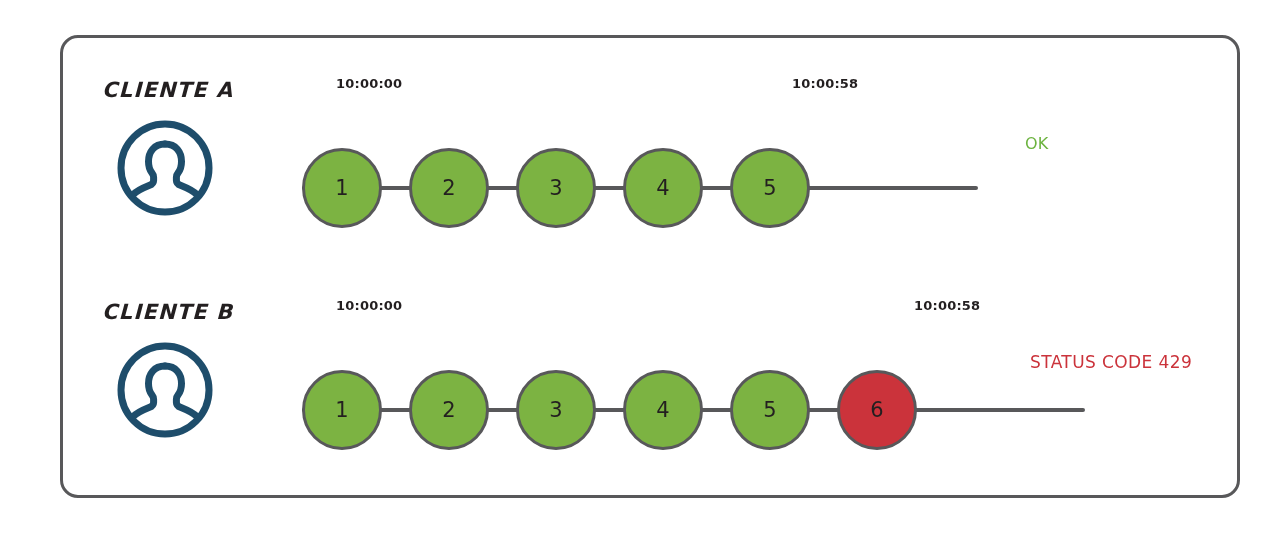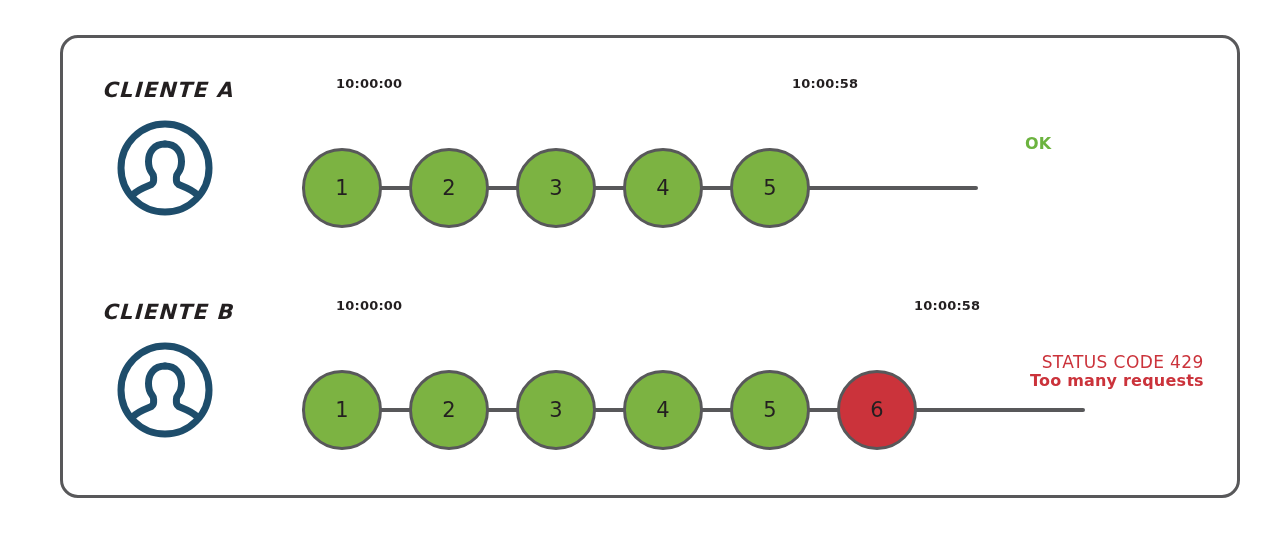--- a/index.html
+++ b/index.html
@@ -128,21 +128,21 @@
     white-space: nowrap;
     line-height: 1.18;
   }
   .status .line1 {
     font-size: 17px;
     font-weight: 400;
     letter-spacing: 0.4px;
   }
   .status .line2 {
     font-size: 16px;
-    font-weight: 700;
+    font-weight: 400;
     letter-spacing: 0.2px;
   }
   .status-ok {
     color: #6cb33f;
     text-align: center;
     left: 1025px;
     top: 75px;
   }
   .status-fail {
     color: #cb333b;
@@ -233,17 +233,16 @@
     <div class="node ok" style="left: 0px;">1</div>
         <div class="node ok" style="left: 107px;">2</div>
         <div class="node ok" style="left: 214px;">3</div>
         <div class="node ok" style="left: 321px;">4</div>
         <div class="node ok" style="left: 428px;">5</div>
         <div class="node fail" style="left: 535px;">6</div>
       </div>
 
     <div class="status status-fail">
       <div class="line1">STATUS CODE 429</div>
-      <div class="line2">Too many requests</div>
     </div>
   </div>
 
 </div>
 
 </body></html>

